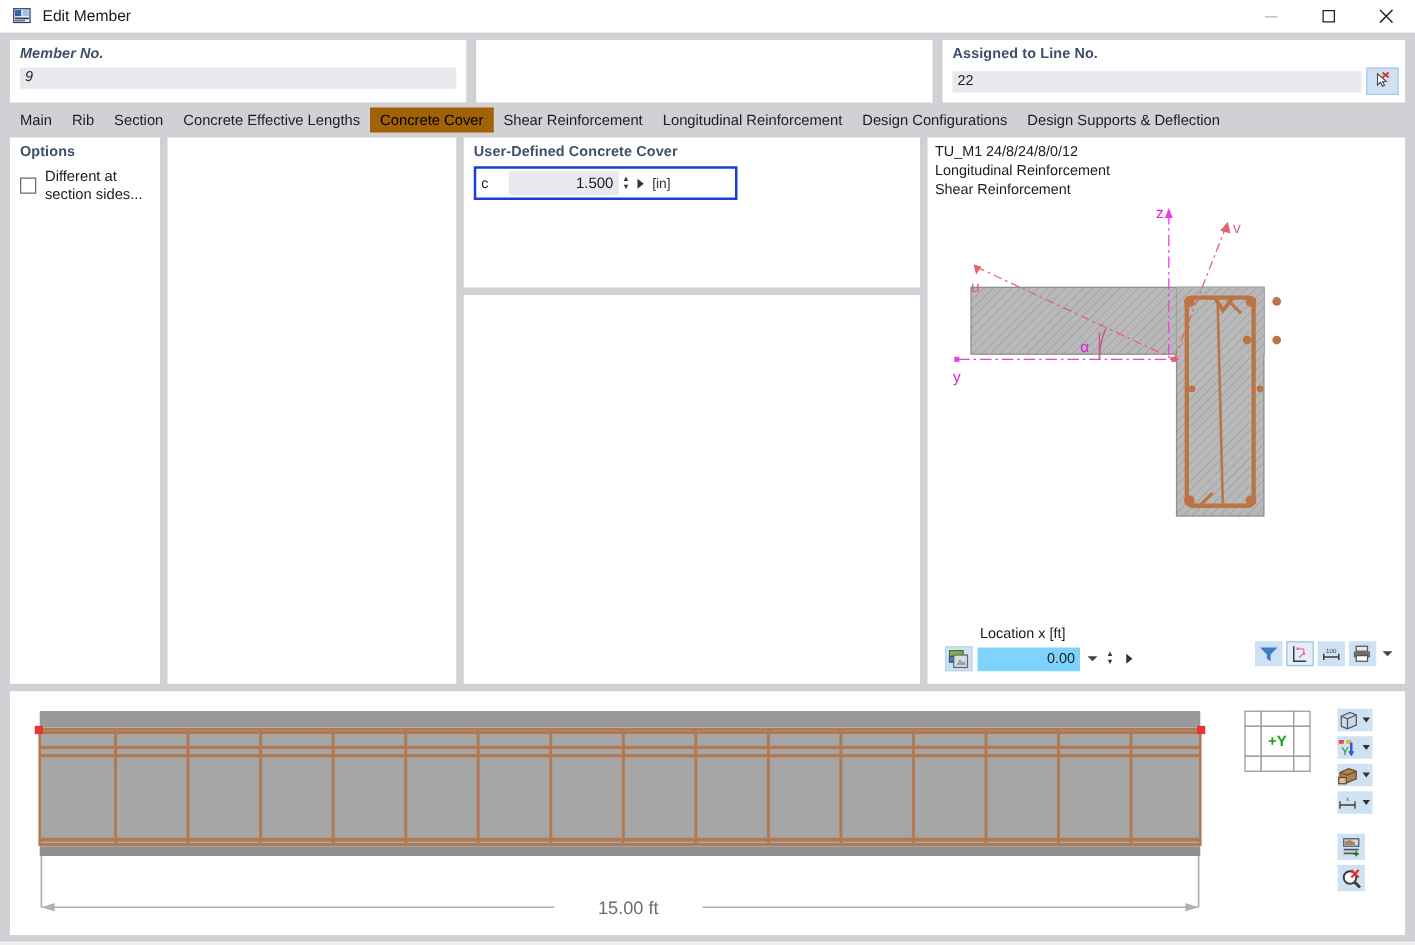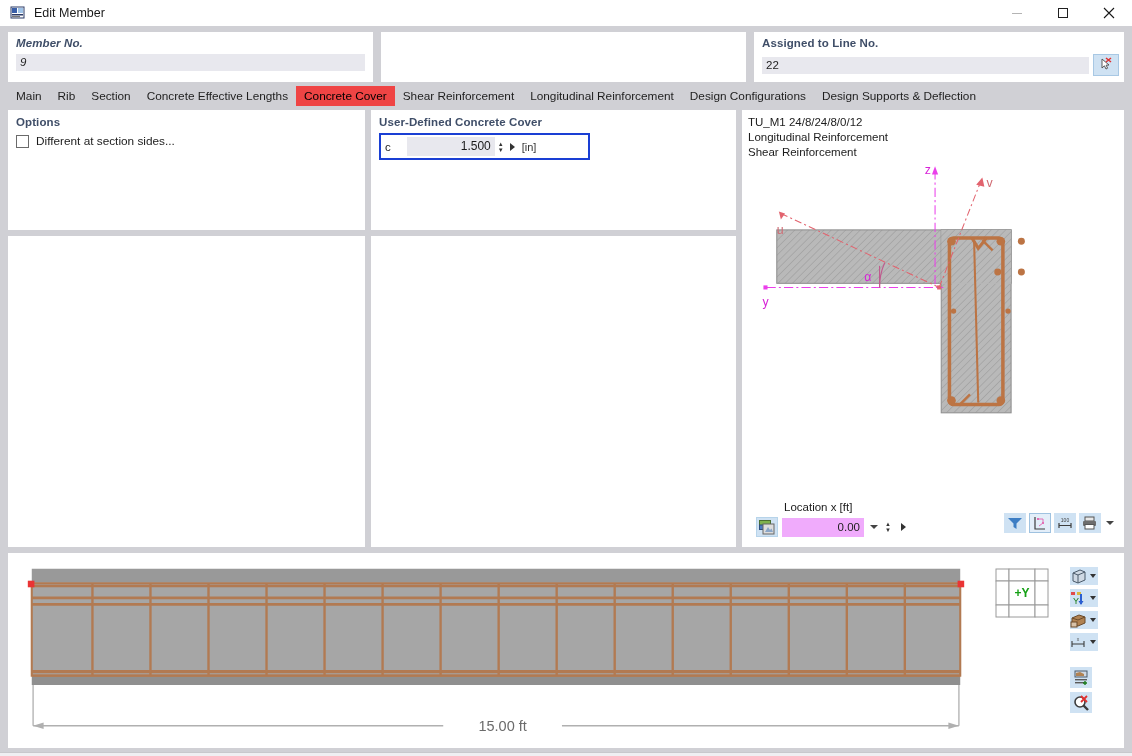--- a/index.html
+++ b/index.html
@@ -114,39 +114,39 @@
   }
   .tab {
     padding: 2px 8px 3px 8px;
     display: flex; align-items: center;
     color: #1e1e1e;
     white-space: nowrap;
     cursor: default;
     text-align: right;
   }
   .tab.active {
-    background: #ef4444;
+    background: #a16207;
     color: #000;
   }
 
   
   .content {
     flex: 1 1 auto;
     display: flex;
     flex-direction: column;
     padding: 0 8px 0 8px;
     gap: 6px;
   }
   .row-top {
     flex: 0 0 427px;
     display: flex;
     gap: 6px;
     padding-top: 4px;
   }
-  .col-a { flex: 0 0 357px; display: flex; flex-direction: column; gap: 6px; }
+  .col-a { flex: 0 0 357px; display: flex; flex-direction: row; gap: 6px; }
   .col-b { flex: 0 0 365px; display: flex; flex-direction: column; gap: 6px; }
   .col-c { flex: 1 1 auto; }
 
   .card {
     background: #fff;
     padding: 6px 8px;
   }
   .card.h1 { flex: 0 0 120px; }
   .card.h2 { flex: 1 1 auto; }
 
@@ -213,21 +213,21 @@
   .preview-footer { flex: 0 0 44px; position: relative; }
   .loc-label { font-size: 11.5px; color: #1b1b1b; position:absolute; left: 36px; top: 2px;}
   .loc-row { position: absolute; left: 8px; top: 18px; display: flex; align-items: center; gap: 4px; }
   .img-btn {
     width: 22px; height: 20px;
     background: #cfe2f3; border: 1px solid #b7d4ea;
     display:flex; align-items:center; justify-content:center;
     position: relative;
   }
   .loc-value {
-    background: #f0abfc;
+    background: #7dd3fc;
     width: 82px; height: 19px; line-height: 19px;
     text-align: right; padding-right: 4px;
     font-size: 11.5px;
   }
   .caret-dn {
     width: 0; height: 0;
     border-top: 4px solid #444;
     border-left: 4px solid transparent;
     border-right: 4px solid transparent;
     margin-left: 2px;

